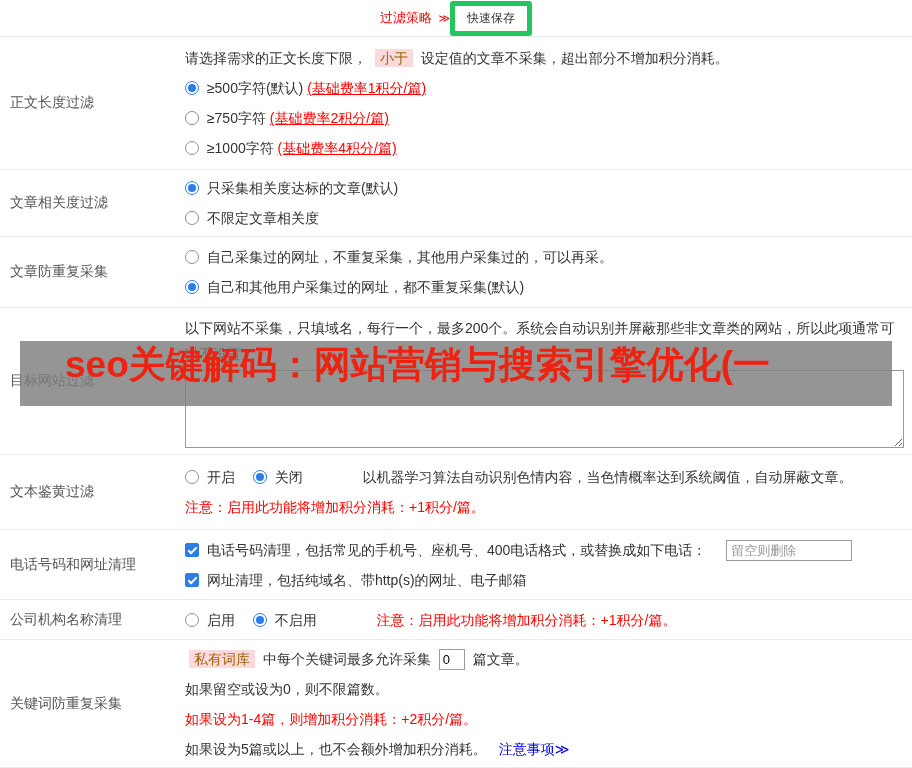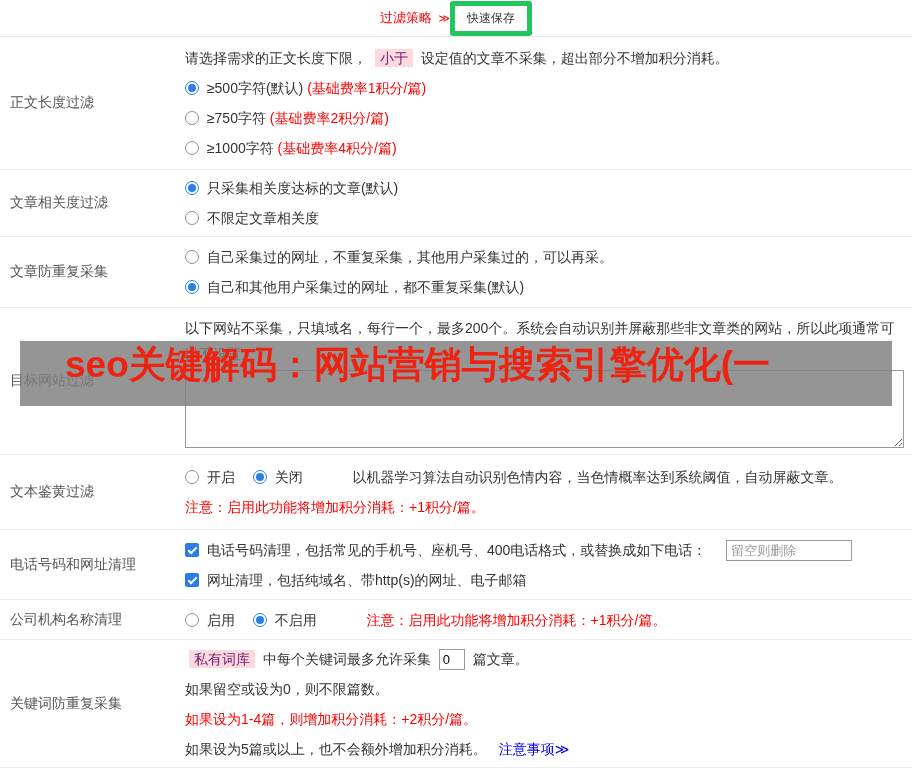--- a/index.html
+++ b/index.html
@@ -55,24 +55,24 @@
   .h-r2 { height: 67px; }
   .h-r3 { height: 71px; }
   .h-r4 { height: 147px; }
   .h-r5 { height: 75px; }
   .h-r6 { height: 70px; }
   .h-r7 { height: 40px; }
   .h-r8 { height: 128px; }
   .line { min-height: 30px; line-height: 30px; white-space: nowrap; }
   .wrapline { line-height: 26px; white-space: normal; }
   .red { color: #f00; }
-  .underline { }
+  .underline { text-decoration: underline; }
   .hl {
     background: #fbd9dd;
-    color: #701a75;
+    color: #a16207;
     padding: 1px 5px;
     margin: 0 4px;
   }
   .link { color: #0000ee; text-decoration: none; cursor: pointer; margin-left: 8px; }
   
   .radio {
     display: inline-block;
     width: 14px; height: 14px;
     border: 1px solid #8f8f8f;
     border-radius: 50%;
@@ -106,21 +106,21 @@
   .checkbox.checked::after {
     content: '';
     position: absolute;
     left: 2px; top: 3px;
     width: 7px; height: 3px;
     border-left: 2px solid #fff;
     border-bottom: 2px solid #fff;
     transform: rotate(-45deg);
   }
   .opt-gap { margin-left: 14px; }
-  .inline-gap { margin-left: 10px; padding-left: 36px; }
+  .inline-gap { margin-left: 20px; padding-left: 36px; }
   
   .phone-input {
     width: 126px;
     height: 21px;
     border: 1px solid #9a9a9a;
     padding: 0 4px;
     font-size: 13px;
     font-family: inherit;
     vertical-align: middle;
     margin-left: 16px;

